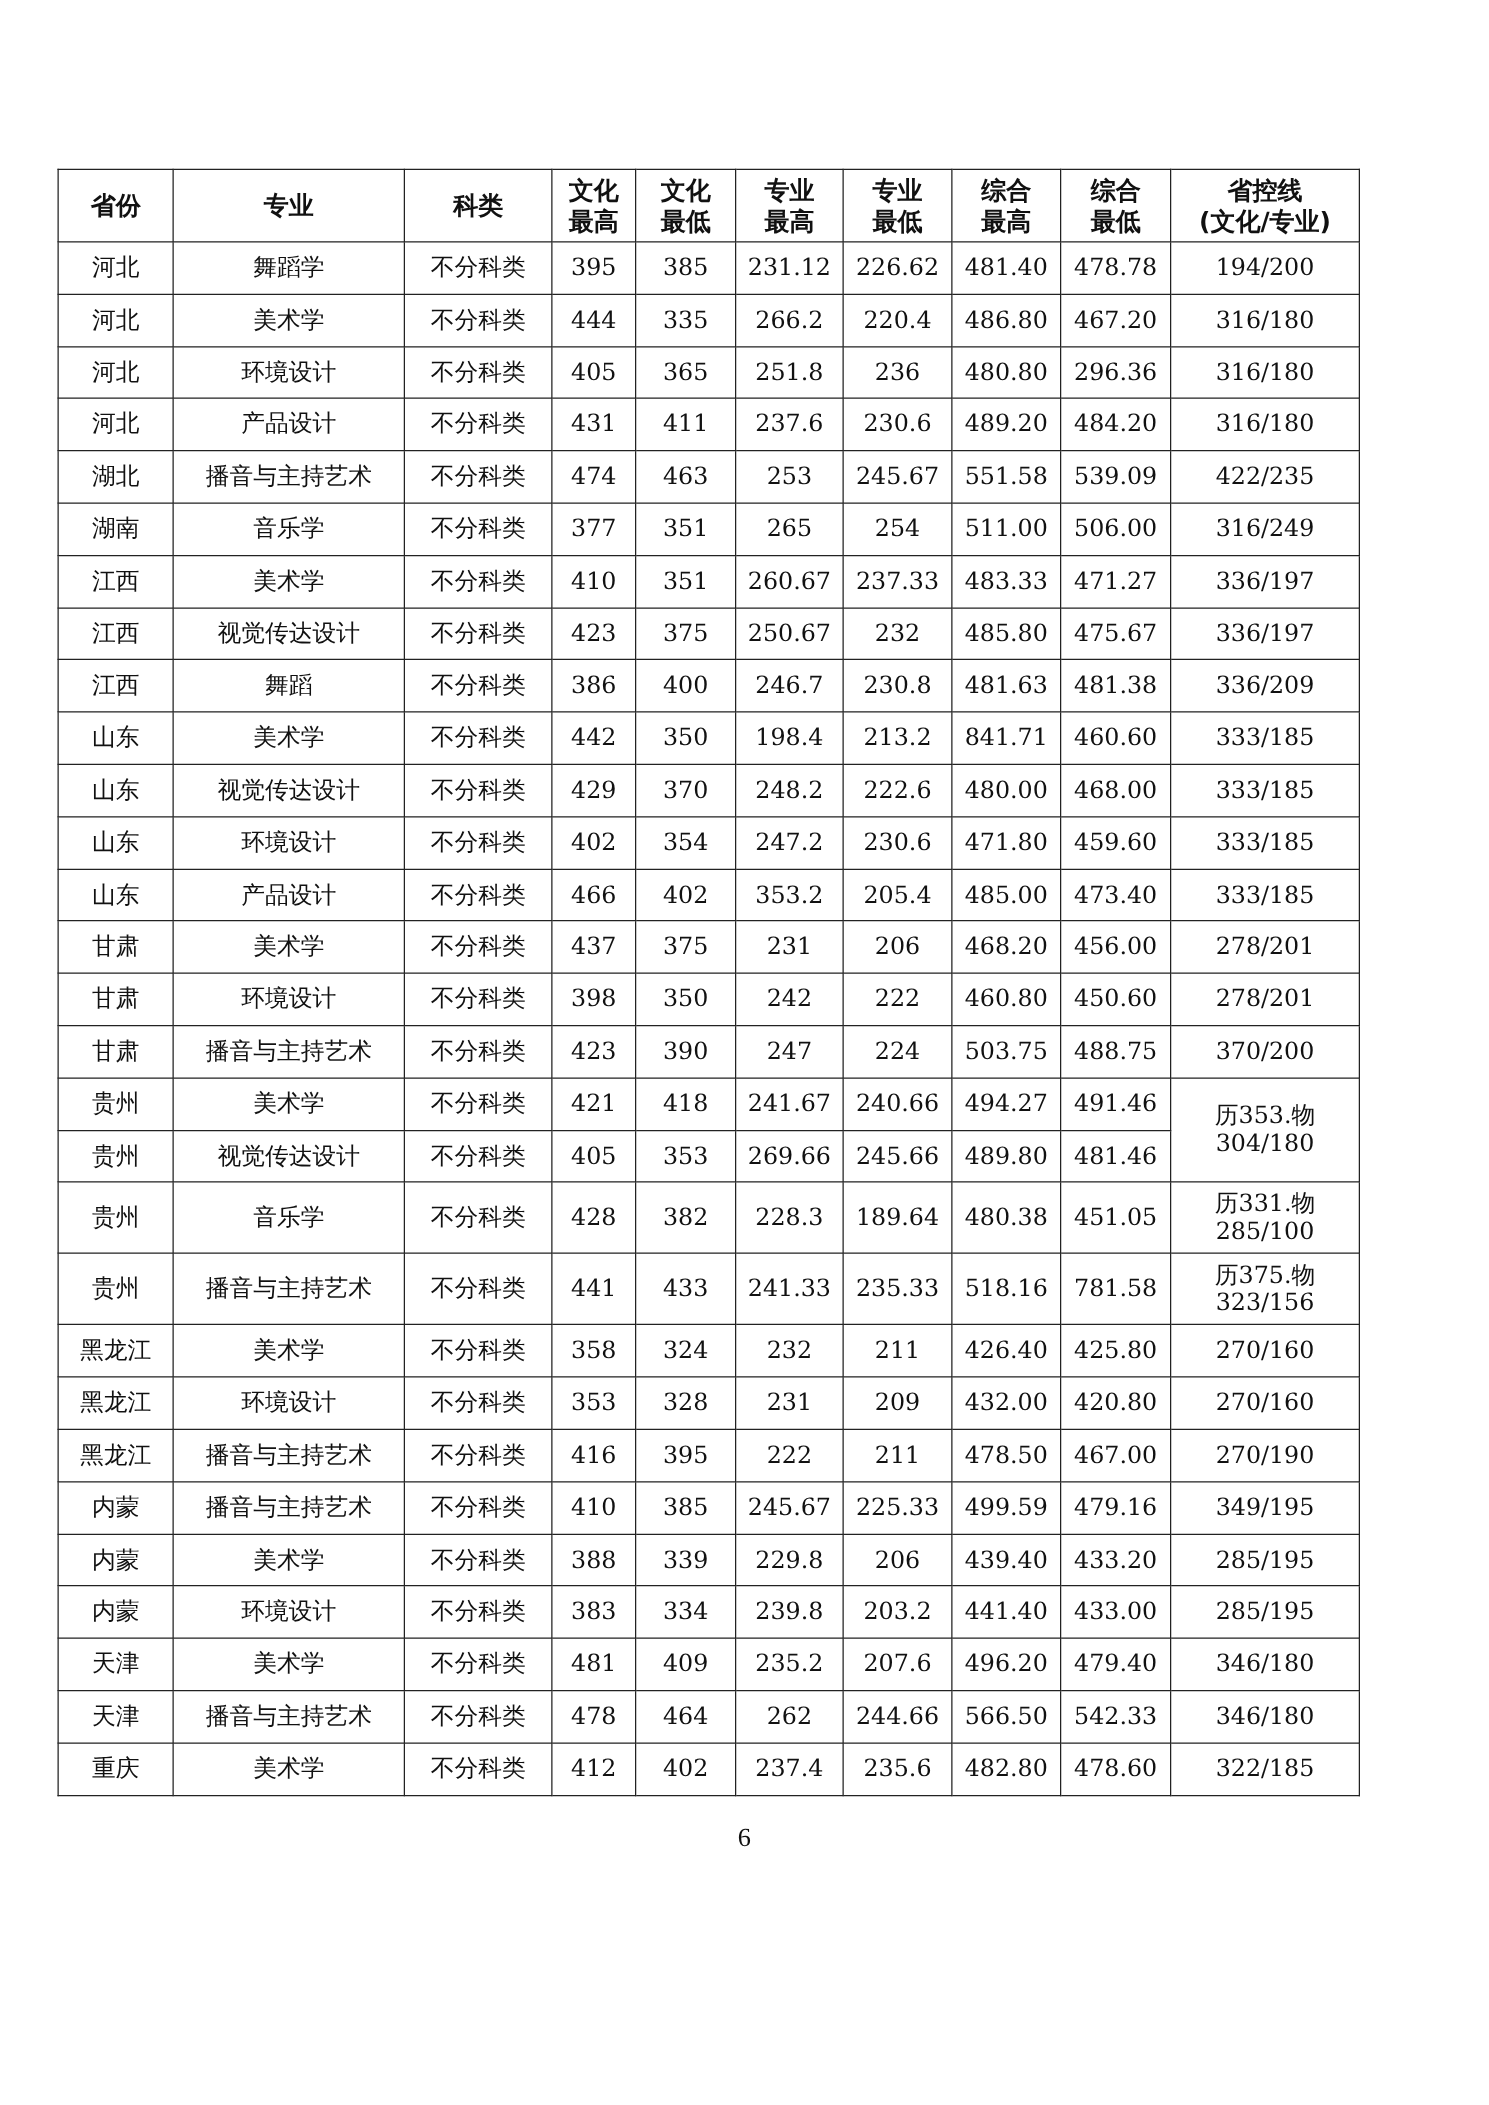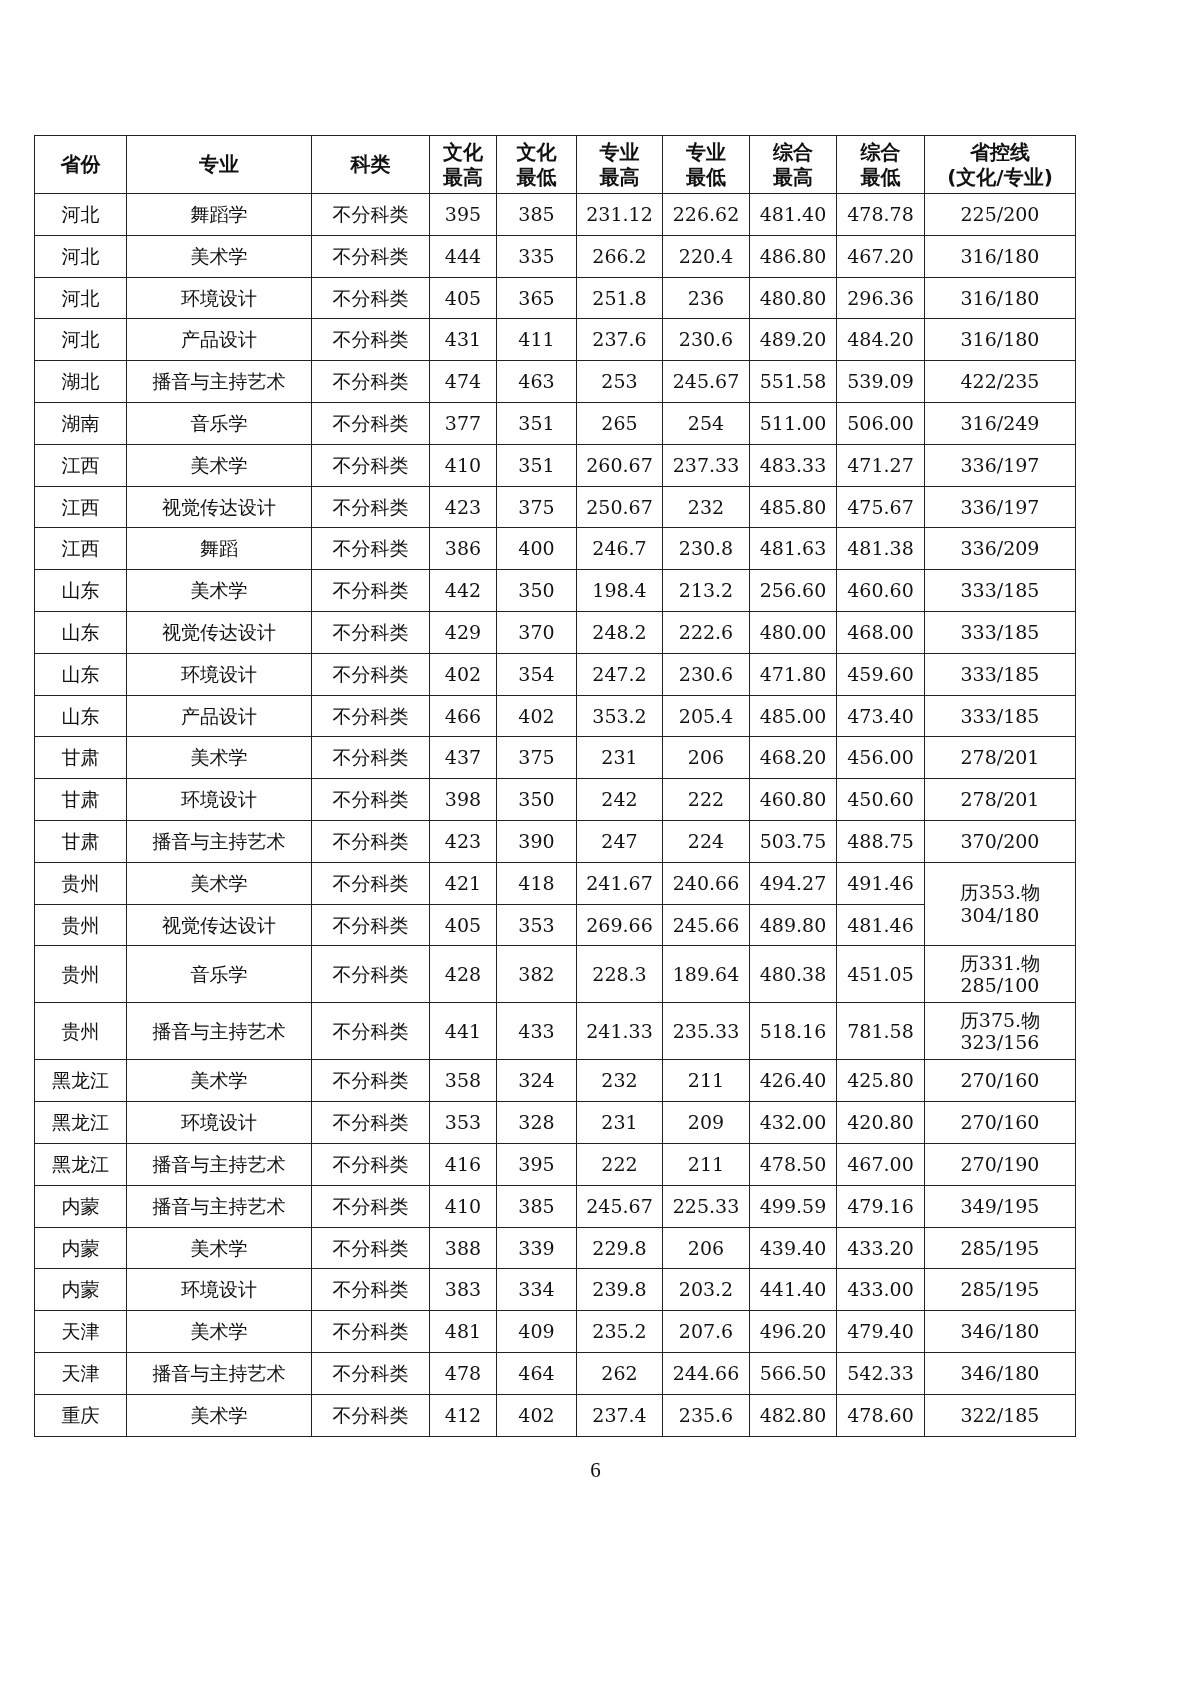--- a/index.html
+++ b/index.html
@@ -3,21 +3,21 @@
   <meta charset="utf-8">
   <style>
     html, body { margin: 0; padding: 0; background: #ffffff; }
     body {
       width: 1191px; height: 1684px; position: relative;
       font-family: "DejaVu Serif", "Liberation Serif", serif;
       color: #111;
     }
     .page-table {
       position: absolute;
-      left: 34px; top: 135px;
+      left: 46px; top: 135px;
       width: 1041px;
       border-collapse: collapse;
       table-layout: fixed;
     }
     .page-table td, .page-table th {
       border: 1.4px solid #222;
       text-align: center;
       vertical-align: middle;
       padding: 0;
       font-size: 19px;
@@ -104,21 +104,21 @@
       <tr>
         <td>河北</td>
         <td>舞蹈学</td>
         <td>不分科类</td>
         <td>395</td>
         <td>385</td>
         <td>231.12</td>
         <td>226.62</td>
         <td>481.40</td>
         <td>478.78</td>
-        <td>225/200</td>
+        <td>194/200</td>
       </tr>
       <tr>
         <td>河北</td>
         <td>美术学</td>
         <td>不分科类</td>
         <td>444</td>
         <td>335</td>
         <td>266.2</td>
         <td>220.4</td>
         <td>486.80</td>
@@ -210,21 +210,21 @@
         <td>336/209</td>
       </tr>
       <tr>
         <td>山东</td>
         <td>美术学</td>
         <td>不分科类</td>
         <td>442</td>
         <td>350</td>
         <td>198.4</td>
         <td>213.2</td>
-        <td>256.60</td>
+        <td>841.71</td>
         <td>460.60</td>
         <td>333/185</td>
       </tr>
       <tr>
         <td>山东</td>
         <td>视觉传达设计</td>
         <td>不分科类</td>
         <td>429</td>
         <td>370</td>
         <td>248.2</td>

